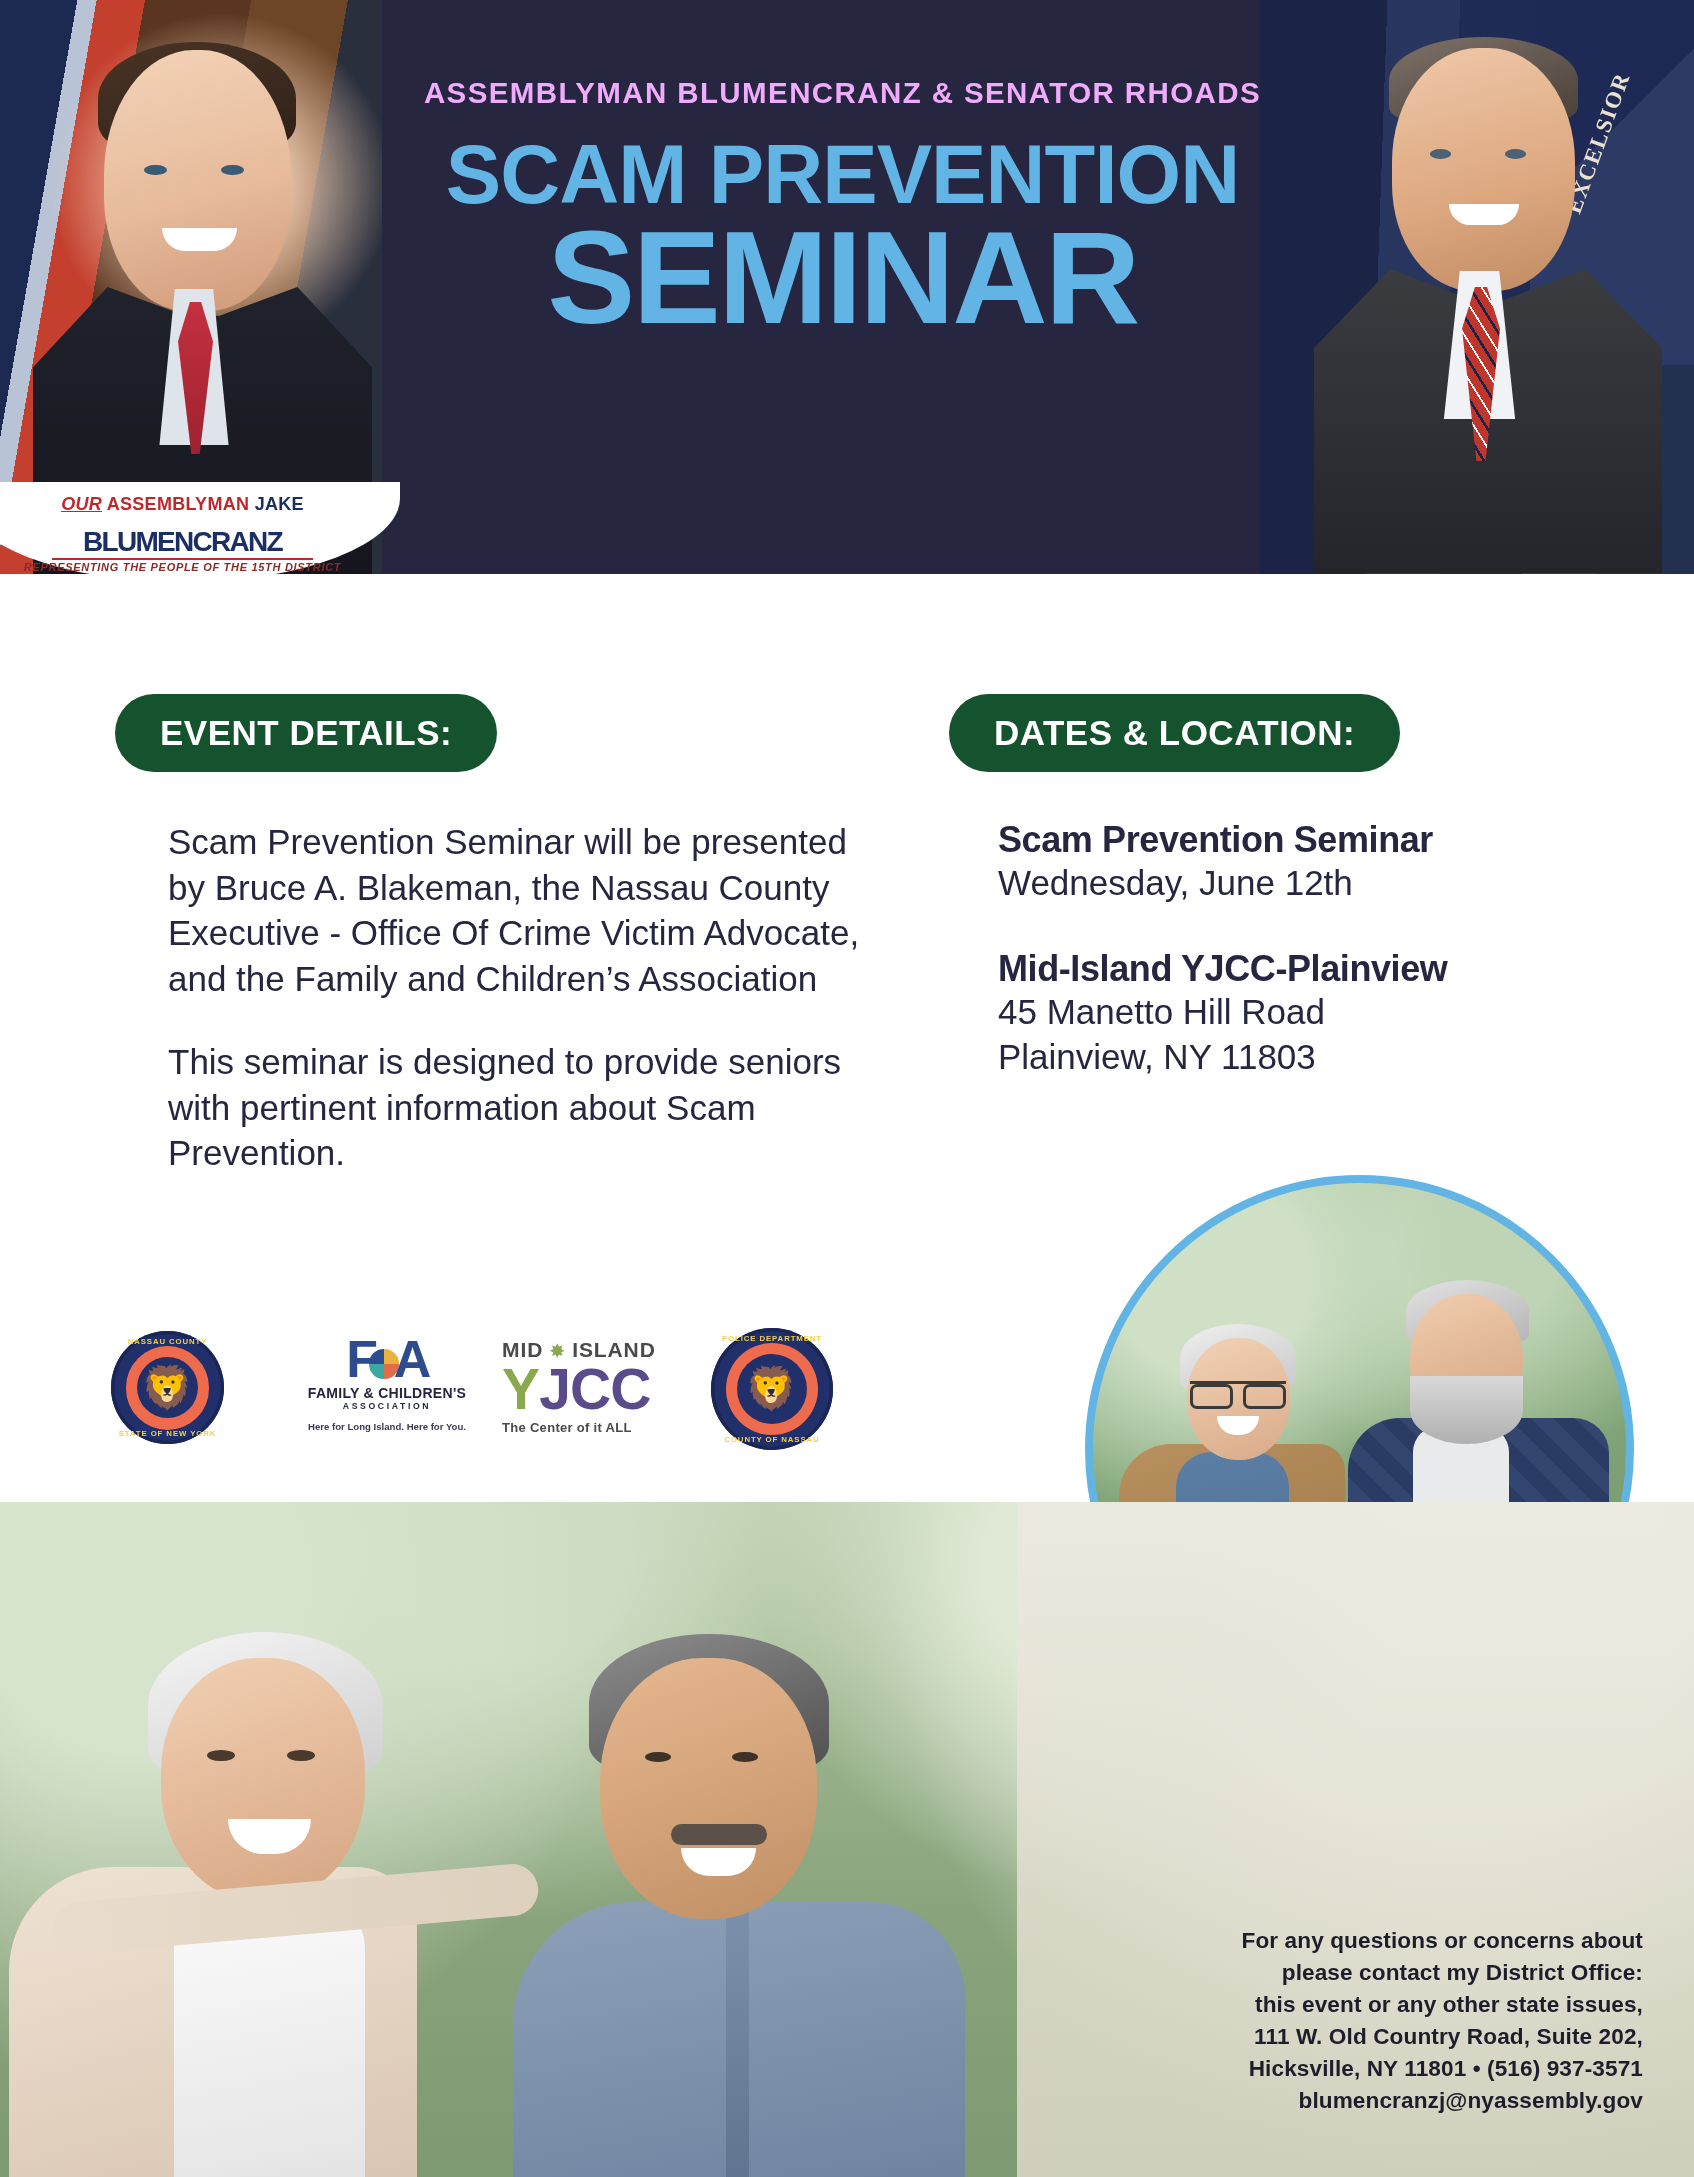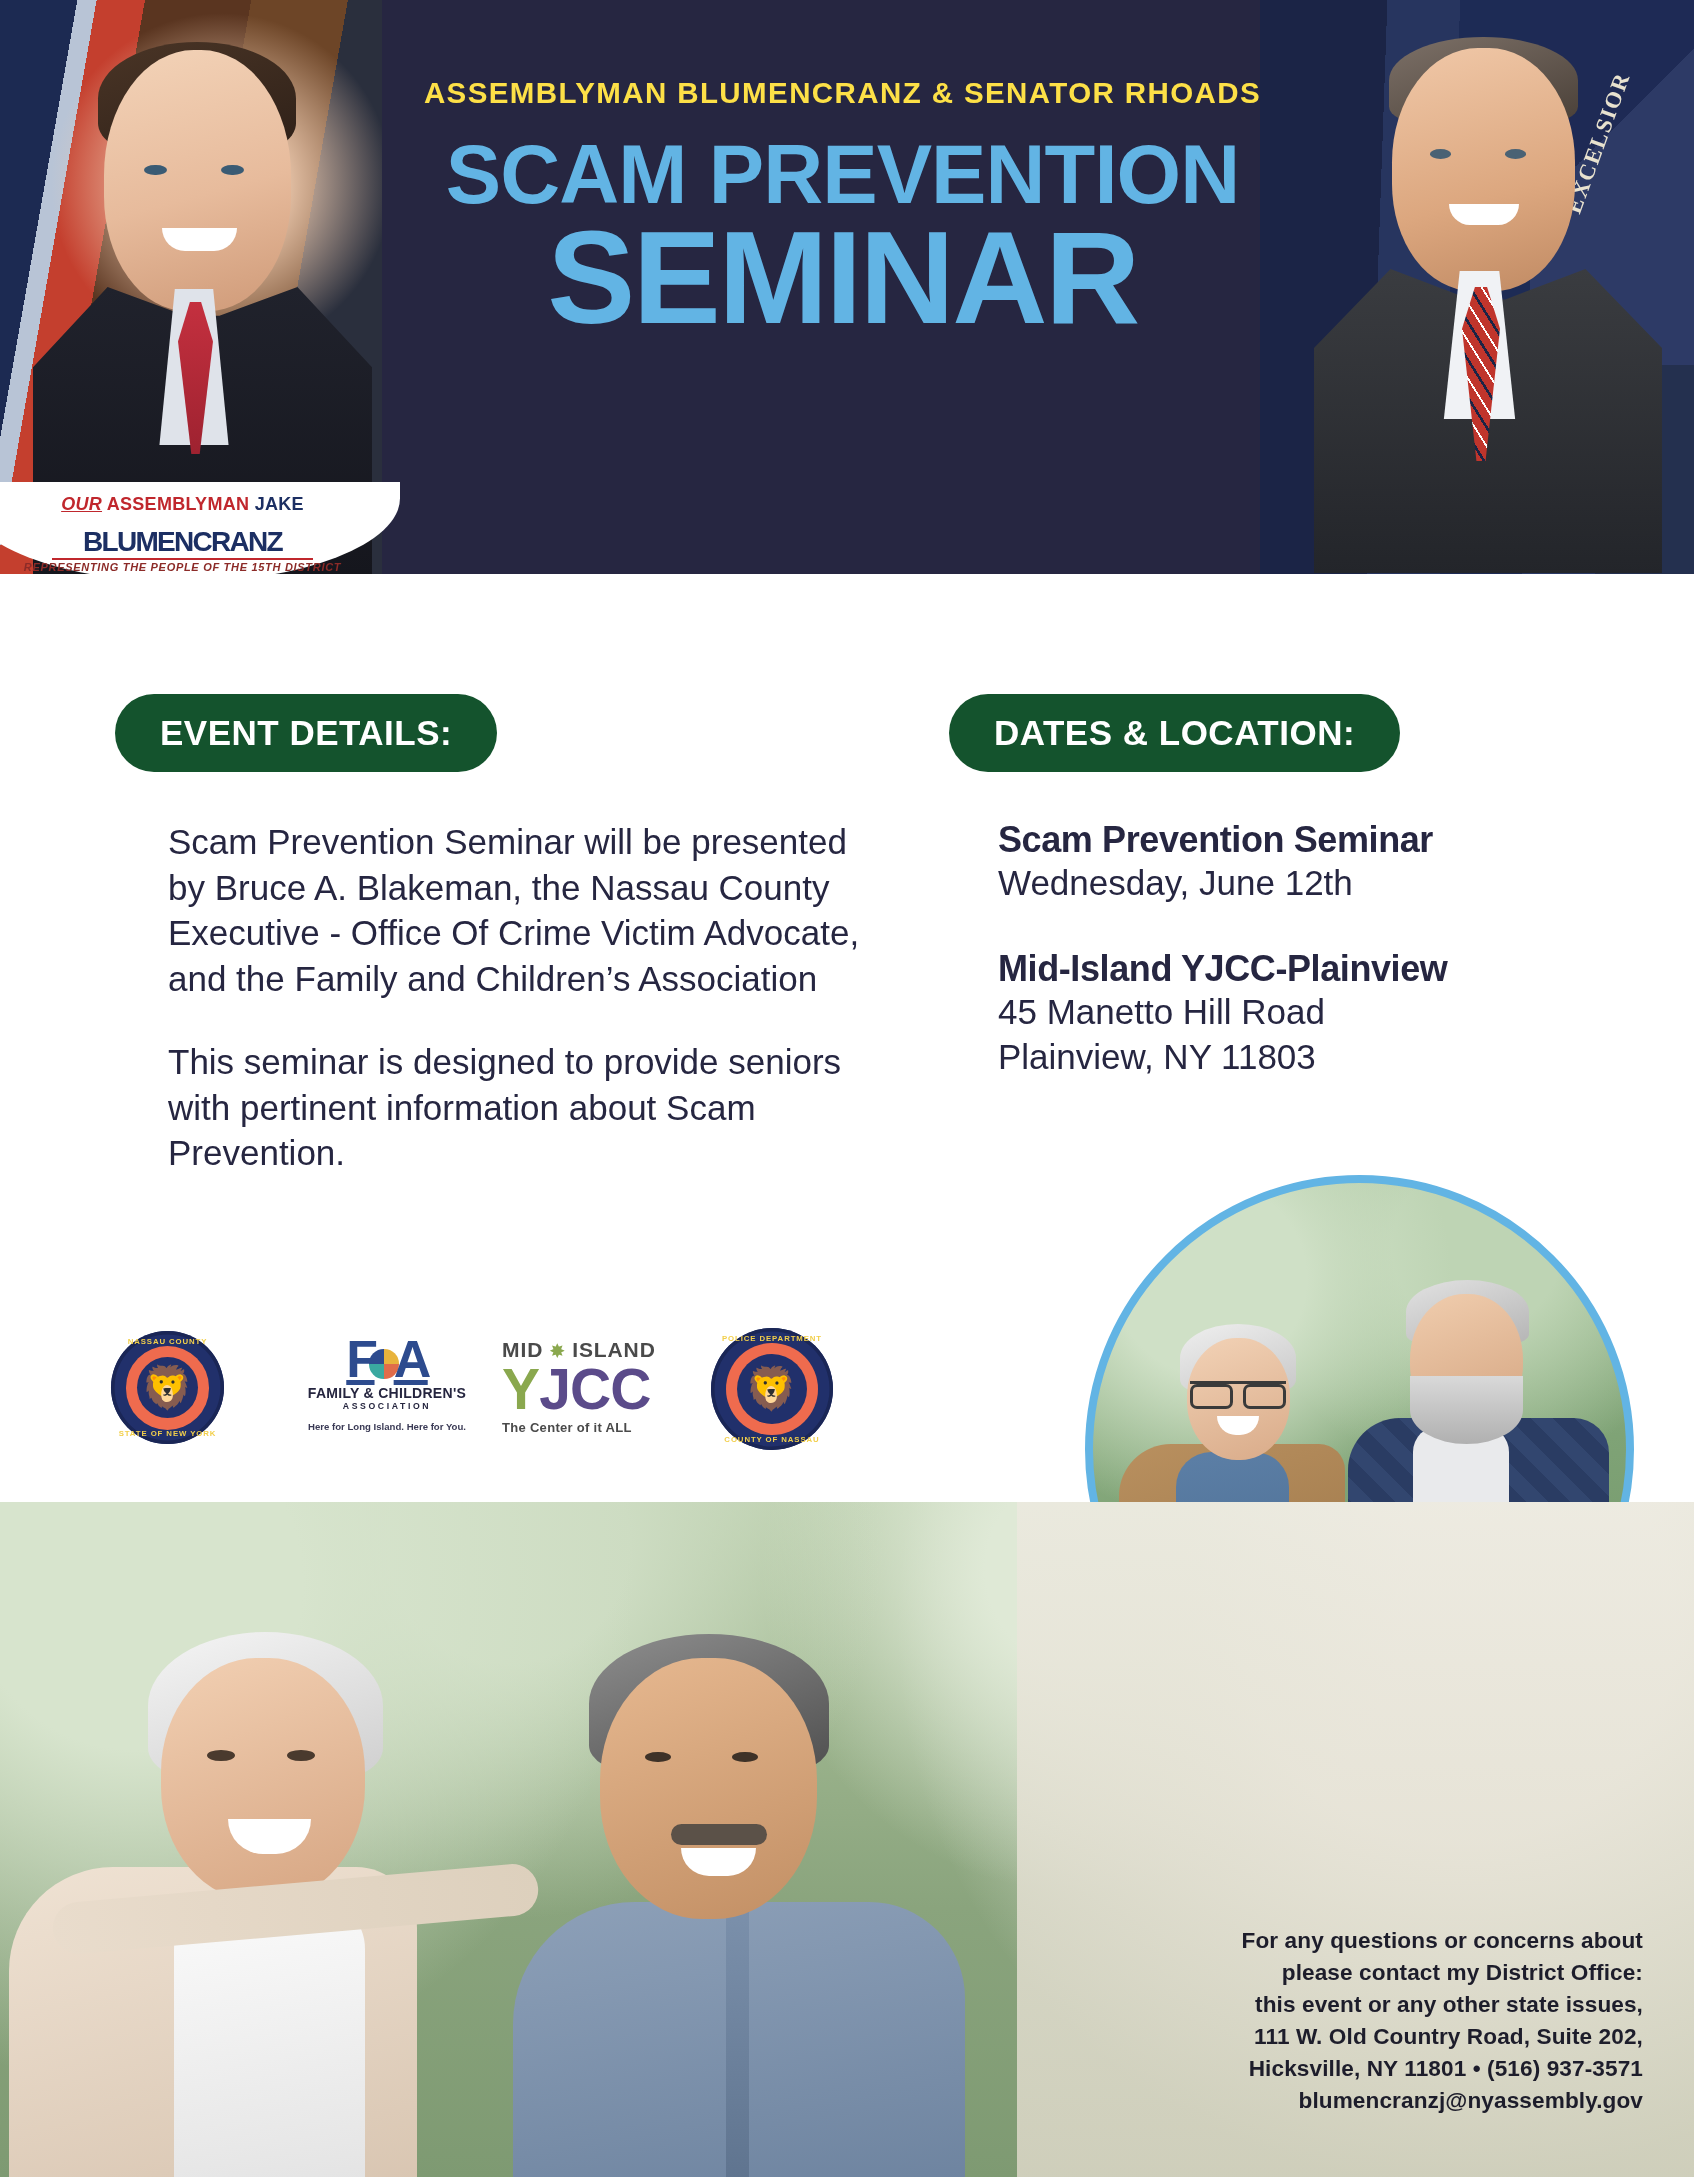--- a/index.html
+++ b/index.html
@@ -102,21 +102,21 @@
   }
   .hdr-photo-right .excelsior {
     position:absolute; right:22.6px; top:130px;
     transform:rotate(-70deg); transform-origin:center;
     font-size:22.6px; font-weight:bold; color:#e8e2cf; letter-spacing:1.7px;
     font-family:"Liberation Serif", serif;
   }
 
   .hdr-text { position:absolute; left:382px; top:0; width:921px; text-align:center; }
   .hdr-kicker {
-    margin-top:76px; color:#fde047; font-weight:bold; font-size:29.5px;
+    margin-top:76px; color:#f0abfc; font-weight:bold; font-size:29.5px;
     letter-spacing:1.4px;
   }
   .hdr-line1 {
     margin-top:24px; color:#62b4e4; font-weight:bold; font-size:83px;
     letter-spacing:-0.9px; line-height:0.98;
   }
   .hdr-line2 {
     color:#62b4e4; font-weight:bold; font-size:132px; line-height:0.92;
     letter-spacing:-2.6px; margin-top:1.7px;
   }
@@ -175,21 +175,21 @@
   .seal .ring { position:absolute; inset:14.8px; border-radius:50%; background:#ef6b4e; }
   .seal .inner { position:absolute; inset:26px; border-radius:50%; background:#21306b; }
   .seal .lion { position:absolute; left:50%; top:50%; transform:translate(-50%,-50%);
     font-size:42px; color:#f2cf4a; line-height:1; }
   .seal-txt-top, .seal-txt-bot {
     position:absolute; left:0; width:100%; text-align:center;
     font-size:7.8px; font-weight:bold; color:#f2cf4a; letter-spacing:0.9px;
   }
   .seal-txt-top { top:6px; } .seal-txt-bot { bottom:6px; }
 
-  .fca-mark { font-size:52px; font-weight:bold; color:#2d4b8e; letter-spacing:-3.5px; line-height:1;text-decoration:underline; }
+  .fca-mark { font-size:52px; font-weight:bold; color:#2d4b8e; letter-spacing:-3.5px; line-height:1; }
   .fca-dot { display:inline-block; width:29.5px; height:29.5px; border-radius:50%;
     background:conic-gradient(#e8b33c 0 25%, #e06c4a 25% 50%, #3aa9a0 50% 75%, #2d4b8e 75% 100%);
     vertical-align:-1.7px; margin:0 -5.2px; }
   .fca-sub1 { font-size:14px; font-weight:bold; color:#25253f; letter-spacing:0.3px; margin-top:0; }
   .fca-sub2 { font-size:8.7px; font-weight:bold; color:#25253f; letter-spacing:2.6px; }
   .fca-sub3 { font-size:9.6px; font-weight:bold; color:#3a3a55; margin-top:10.4px; }
 
   .yjcc-top { font-size:21px; font-weight:bold; color:#4a4a4a; letter-spacing:0.9px; }
   .yjcc-star { color:#8aa84e; font-size:17.4px; }
   .yjcc-main { font-size:57px; font-weight:bold; line-height:0.95; letter-spacing:-0.9px; }

